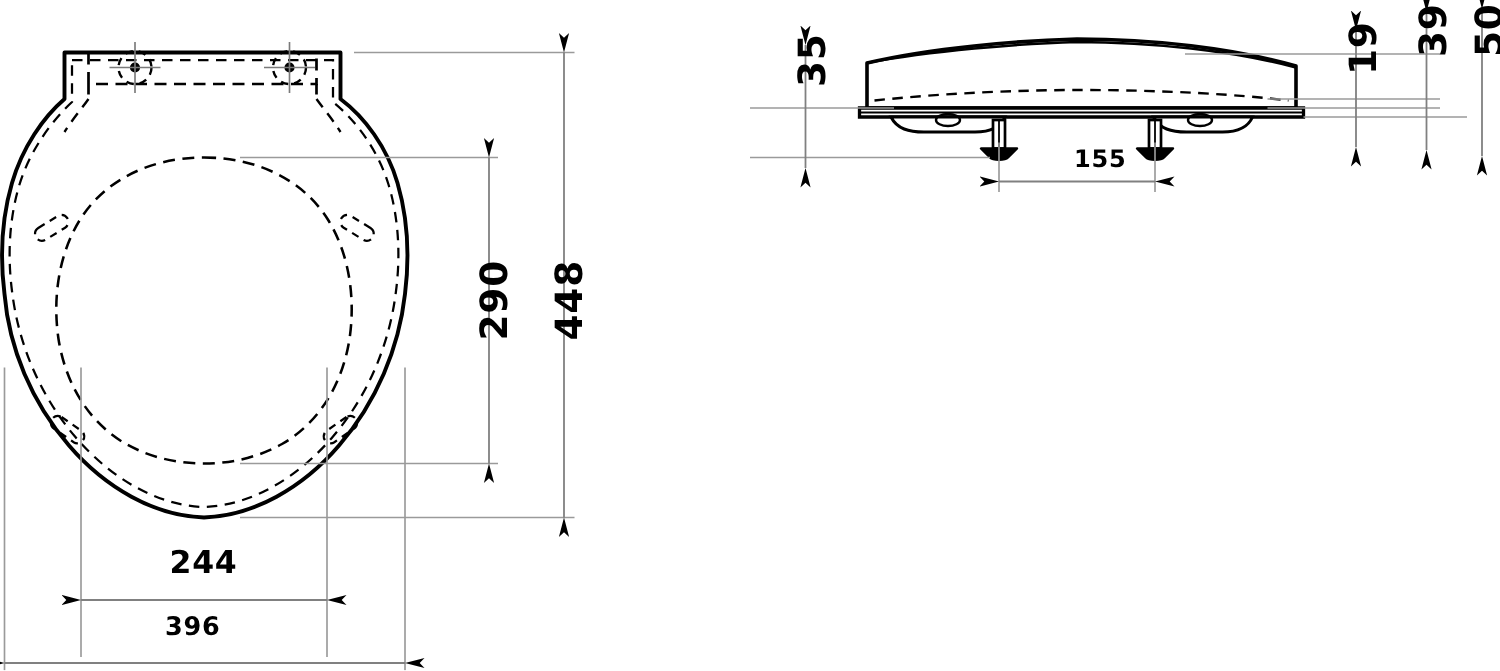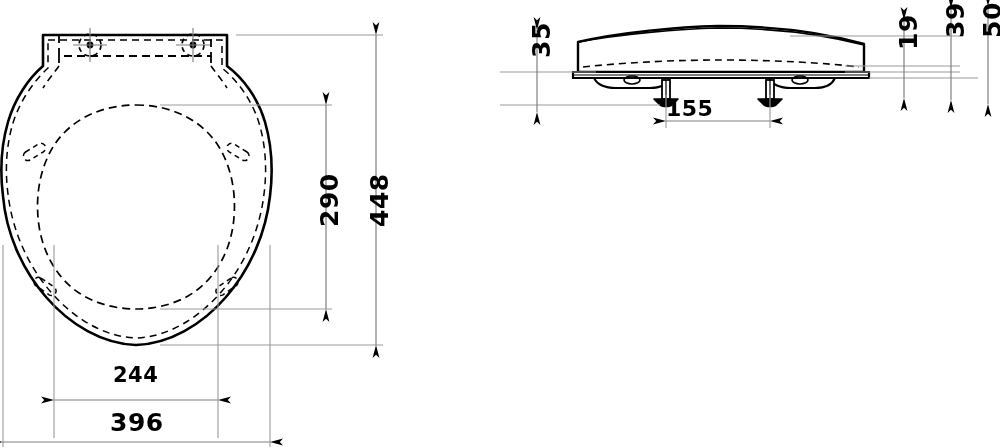--- a/index.html
+++ b/index.html
@@ -231,25 +231,25 @@
       </g>
     </g>
   </svg>
 
   <div class="dim-label vert" style="left:367px; top:227px; font-size:25px;">448</div>
 
   <div class="dim-label vert" style="left:317px; top:227px; font-size:25px;">290</div>
 
   <div class="dim-label" style="left:113px; top:365px; font-size:21px;">244</div>
 
-  <div class="dim-label" style="left:110px; top:410px; font-size:25px;">396</div>
+  <div class="dim-label" style="left:110px; top:410px; font-size:17px;">396</div>
 
   <div class="dim-label vert" style="left:529px; top:58px; font-size:25px;">35</div>
 
-  <div class="dim-label" style="left:666px; top:98px; font-size:22px;text-align:center;">155</div>
+  <div class="dim-label" style="left:716px; top:98px; font-size:16px;text-align:center;">155</div>
 
   <div class="dim-label vert" style="left:896px; top:50px; font-size:25px;">19</div>
 
   <div class="dim-label vert" style="left:943px; top:38px; font-size:25px;">39</div>
 
   <div class="dim-label vert" style="left:980px; top:38px; font-size:25px;">50</div>
 
 </div>
 
 </body></html>

